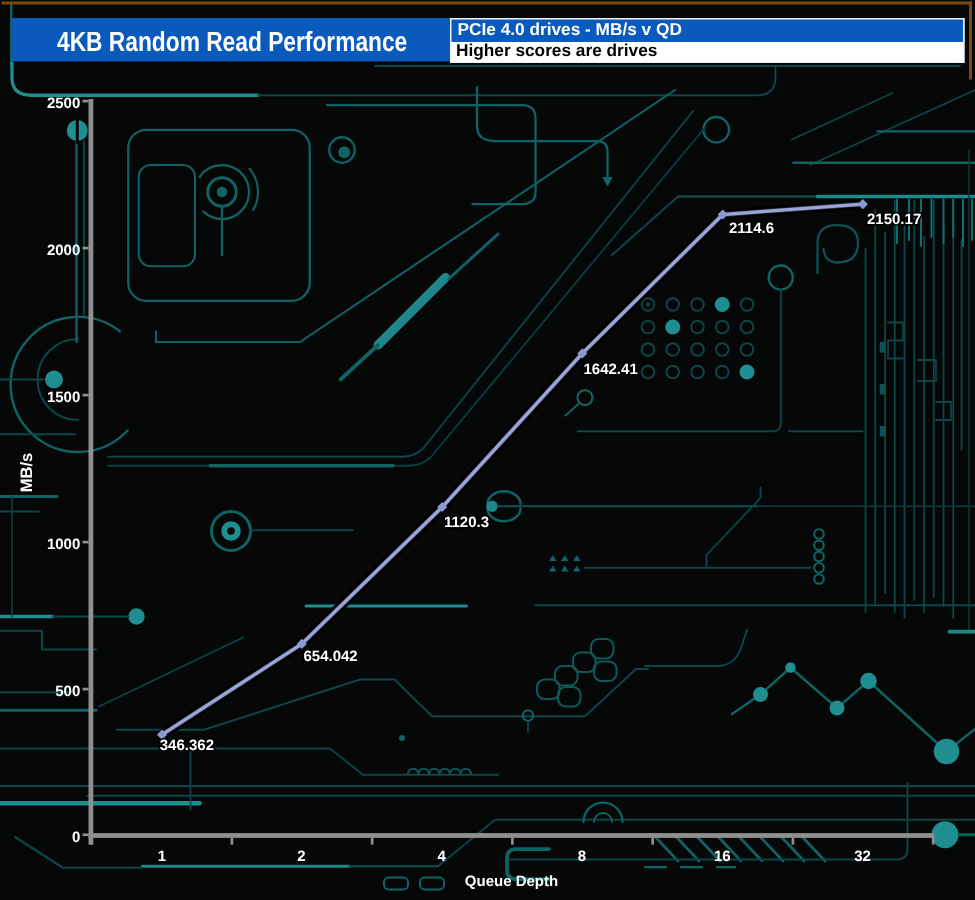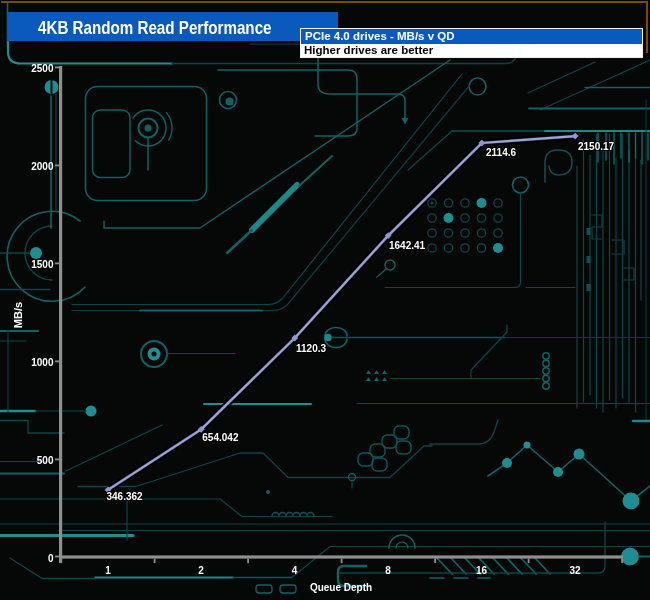--- a/index.html
+++ b/index.html
@@ -3,21 +3,21 @@
 <meta charset="utf-8">
 <style>
 html,body{margin:0;padding:0;background:#000;}
 #page{position:relative;width:650px;height:600px;background:#060707;overflow:hidden;font-family:"Liberation Sans",sans-serif;-webkit-font-smoothing:antialiased;filter:drop-shadow(0 0 0 rgba(0,0,0,0));}
 #bgsvg{position:absolute;left:0;top:0;}
 .hdr{position:absolute;box-sizing:border-box;}
 #orangetop{left:1px;top:1px;width:647px;height:2px;background:#7c4a08;}
 #orangeright{left:646px;top:1px;width:2px;height:52px;background:#7c4a08;}
 #titlebox{left:8px;top:12px;width:330px;height:29px;background:#0a59bd;color:#fff;font-weight:bold;font-size:18.5px;line-height:31px;}
 #titlespan{display:inline-block;margin-left:30px;transform:scaleX(0.82);transform-origin:0 50%;white-space:nowrap;}
-#rightbox{left:300px;top:28px;width:343px;height:30px;border:1px solid #f0f0f0;background:#fff;}
+#rightbox{left:300px;top:12px;width:343px;height:30px;border:1px solid #f0f0f0;background:#fff;}
 #rb1{position:absolute;left:0;top:0;width:100%;height:15px;background:#0a59bd;color:#fff;font-weight:bold;font-size:11.5px;line-height:14px;padding-left:4px;box-sizing:border-box;}
 #rb2{position:absolute;left:0;top:15px;width:100%;height:13px;background:#fff;color:#000;font-weight:bold;font-size:11.5px;line-height:12px;padding-left:3px;box-sizing:border-box;}
 </style>
 </head>
 <body>
 <div id="page">
 <svg id="bgsvg" width="650" height="600" viewBox="0 0 650 600">
 <g id="circuit" fill="none" stroke-linecap="round" stroke-linejoin="round">
 
 <path d="M7.5,2 V44" stroke="#106365" stroke-width="1.6"></path>
@@ -287,15 +287,15 @@
 <text x="486" y="155.5">2114.6</text>
 <text x="578" y="149.5">2150.17</text>
 </g>
 </g>
 </svg>
 <div id="orangetop" class="hdr"></div>
 <div id="orangeright" class="hdr"></div>
 <div id="titlebox" class="hdr"><span id="titlespan">4KB Random Read Performance</span></div>
 <div id="rightbox" class="hdr">
 <div id="rb1">PCIe 4.0 drives - MB/s v QD</div>
-<div id="rb2">Higher drives are better</div>
+<div id="rb2">Higher scores are drives</div>
 </div>
 </div>
 
 </body></html>

